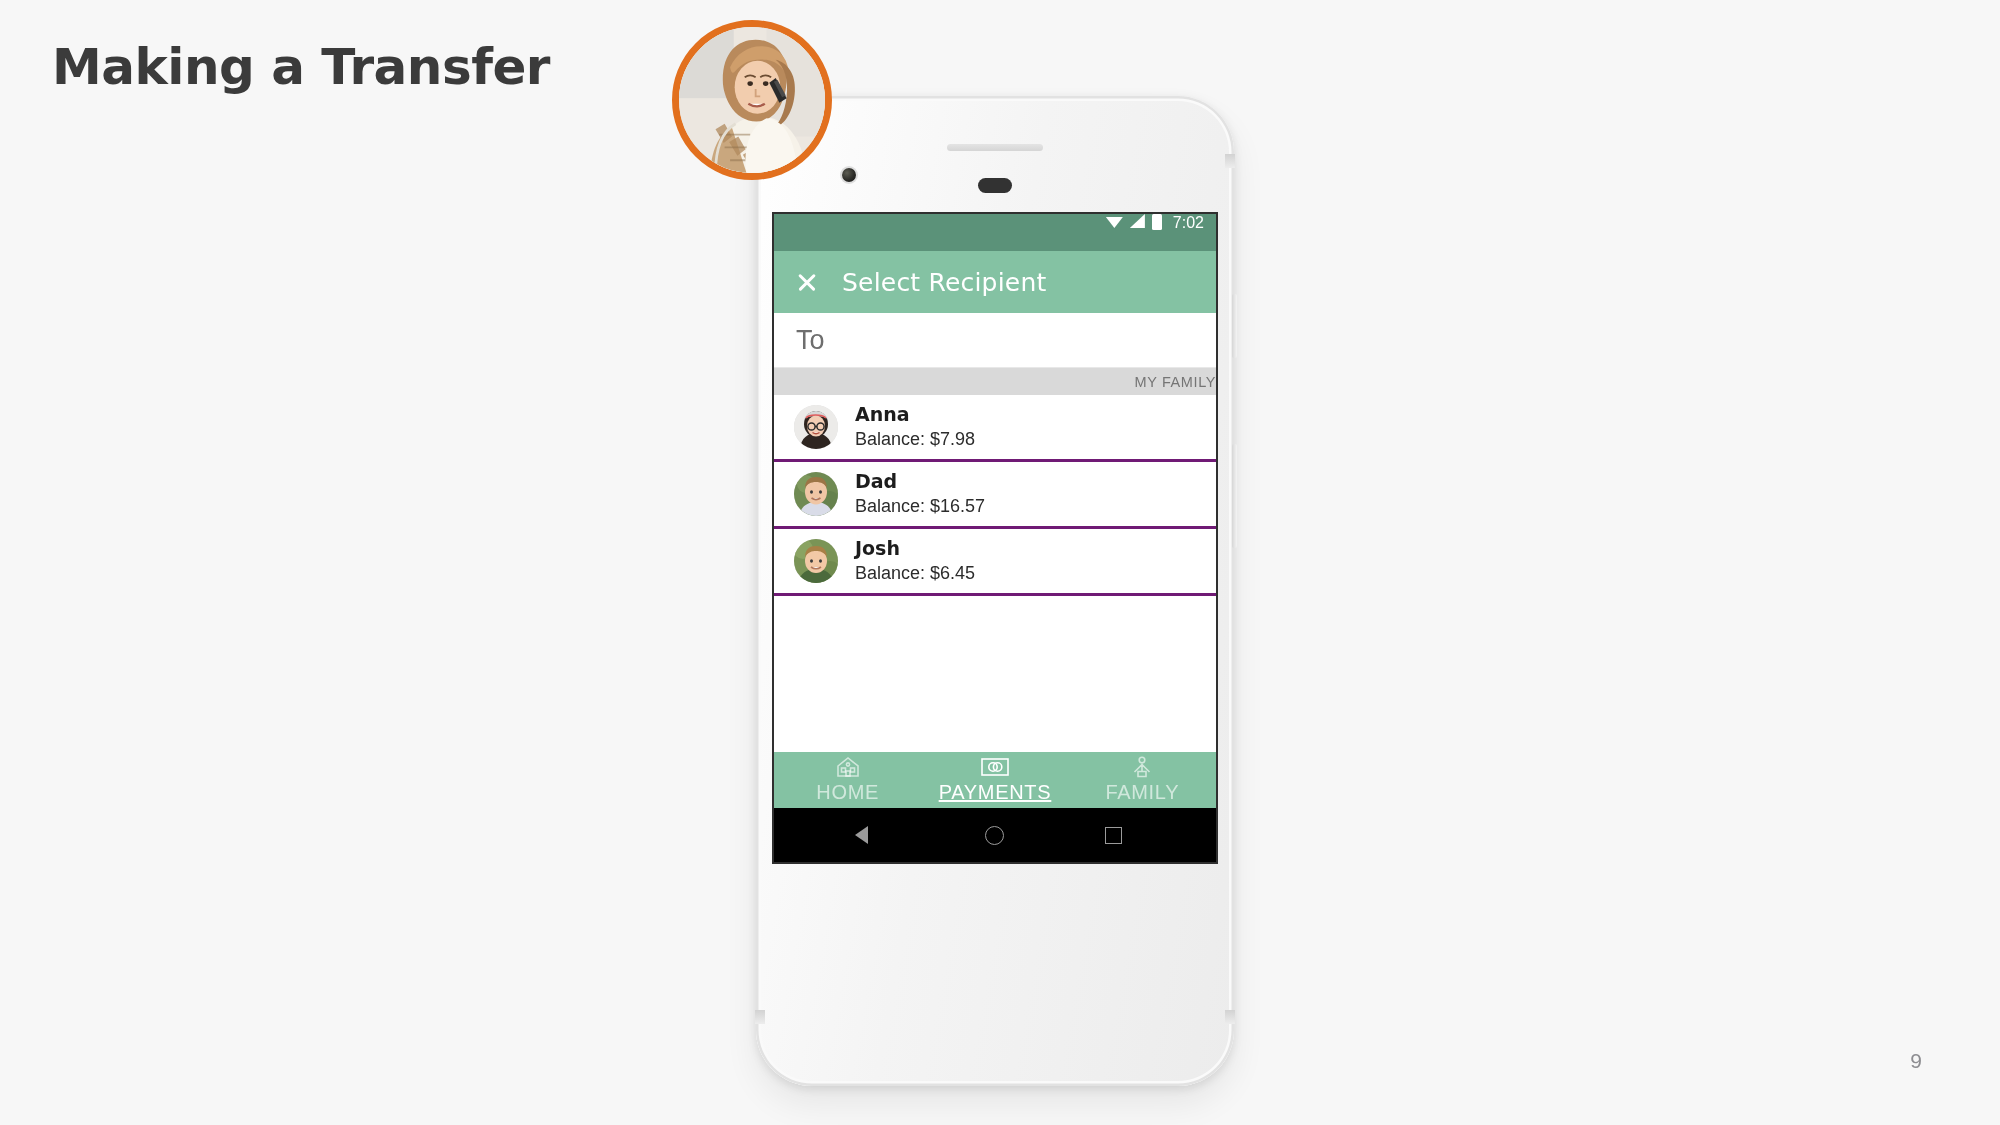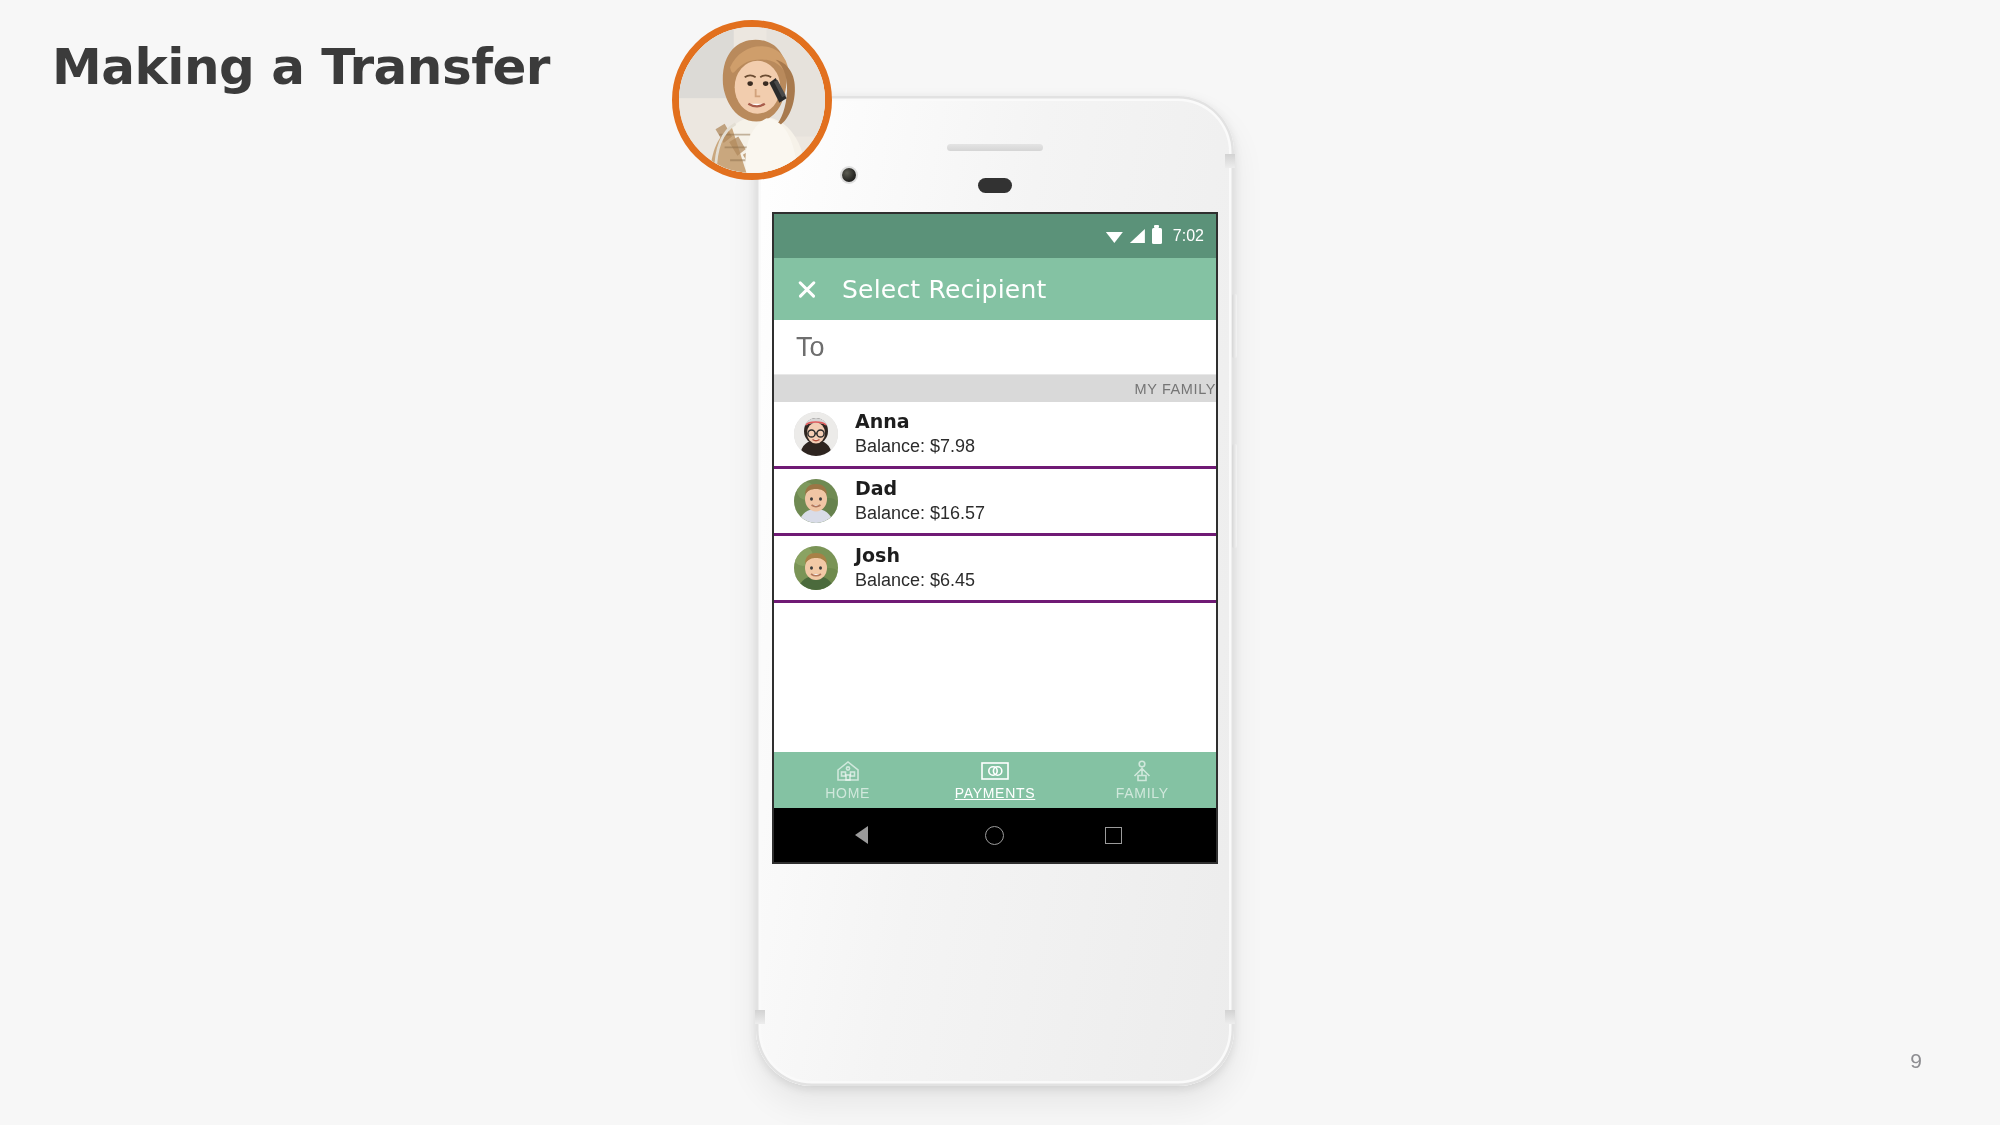--- a/index.html
+++ b/index.html
@@ -65,21 +65,21 @@
                  width: 34px; height: 15px; border-radius: 8px; background: #323232; }
 
   
   #screen {
     position: absolute; left: 18px; top: 118px;
     width: 442px; height: 648px;
     background: #fff; overflow: hidden;
     box-shadow: 0 0 0 2px #2f2f2f;
   }
 
-  .statusbar { height: 44px; background: #5b9279; display: flex; align-items: center;
+  .statusbar { height: 37px; background: #5b9279; display: flex; align-items: flex-start;
                justify-content: flex-end; padding-right: 12px; gap: 7px; }
   .sb-time { color: #fff; font-size: 16px; font-weight: 500; margin-left: 4px; }
   .ic-wifi { width: 17px; height: 14px; background: #fff;
              clip-path: polygon(50% 100%, 0% 22%, 100% 22%); }
   .ic-signal { width: 15px; height: 14px; background: #fff;
                clip-path: polygon(100% 0, 100% 100%, 0 100%); }
   .ic-battery { width: 10px; height: 16px; background: #fff; border-radius: 1.5px; position: relative; }
   .ic-battery::before { content:""; position:absolute; left:2.5px; top:-3px; width:5px; height:3px; background:#fff; border-radius:1px; }
 
   .appbar { height: 62px; background: #84c2a3; display: flex; align-items: center; padding-left: 22px; }
@@ -106,21 +106,21 @@
   .avatar svg { display: block; width: 100%; height: 100%; }
   .contact-text { margin-left: 17px; line-height: 1.25; }
   .contact-name { font-size: 19px; font-weight: 700; color: #1d1d1d; font-family: "DejaVu Sans", sans-serif; }
   .contact-bal  { font-size: 18px; color: #2c2c2c; margin-top: 1px; }
 
   .filler { background: #fff; height: 168px; }
 
   .bottomnav { position: absolute; left: 0; bottom: 54px; width: 100%; height: 56px;
                background: #84c2a3; display: flex; }
   .nav-item { flex: 1; display: flex; flex-direction: column; align-items: center; justify-content: center; gap: 3px; }
-  .nav-label { font-size: 14px; letter-spacing: .7px; color: rgba(255,255,255,.62); }
+  .nav-label { font-size: 20px; letter-spacing: .7px; color: rgba(255,255,255,.62); }
   .nav-item.active .nav-label { color: #ffffff; font-weight: 500; text-decoration: underline; }
   .nav-icon svg { display: block; }
   .nav-icon .stroke { stroke: rgba(255,255,255,.62); fill: none; stroke-width: 1.6; }
   .nav-item.active .nav-icon .stroke { stroke: #ffffff; }
 
   .androidnav { position: absolute; left: 0; bottom: 0; width: 100%; height: 54px; background: #000;
                 display: flex; align-items: center; justify-content: space-around; padding: 0 44px; }
   .an-back { width: 0; height: 0; border-top: 10px solid transparent; border-bottom: 10px solid transparent;
              border-right: 15px solid transparent; position: relative; }
   .an-back::after { content:""; position:absolute; left:-14px; top:-9px; width:0; height:0;

